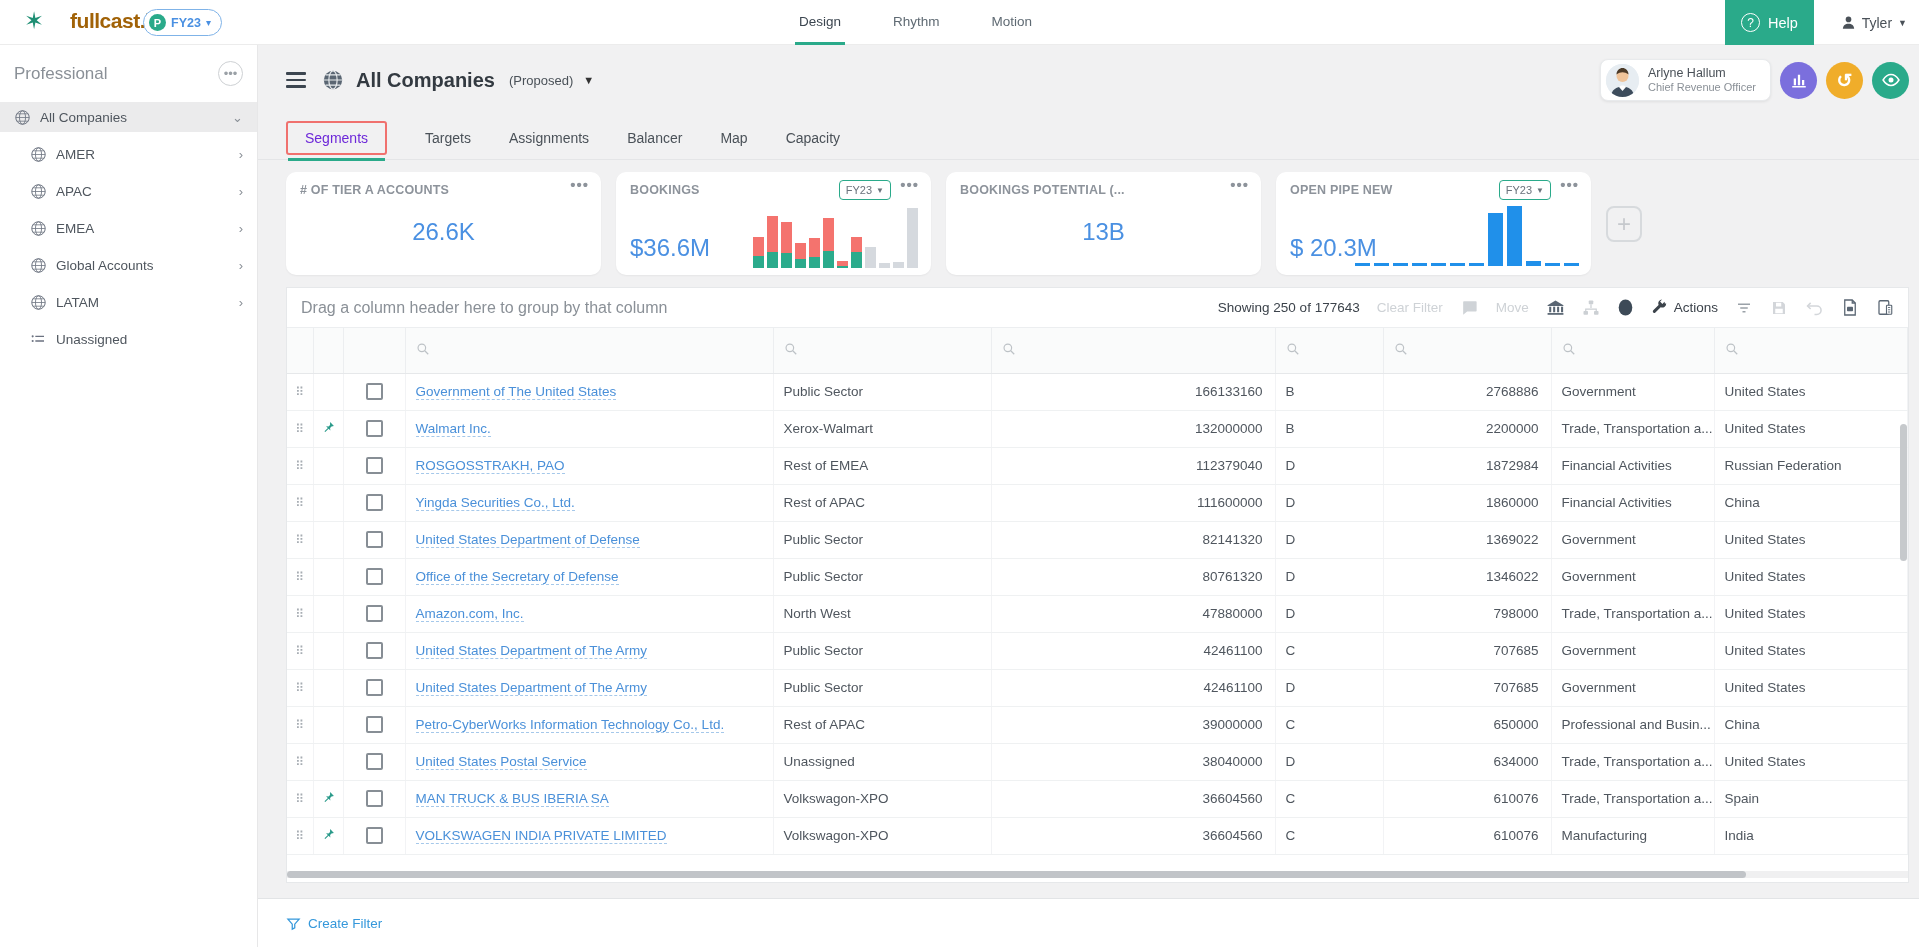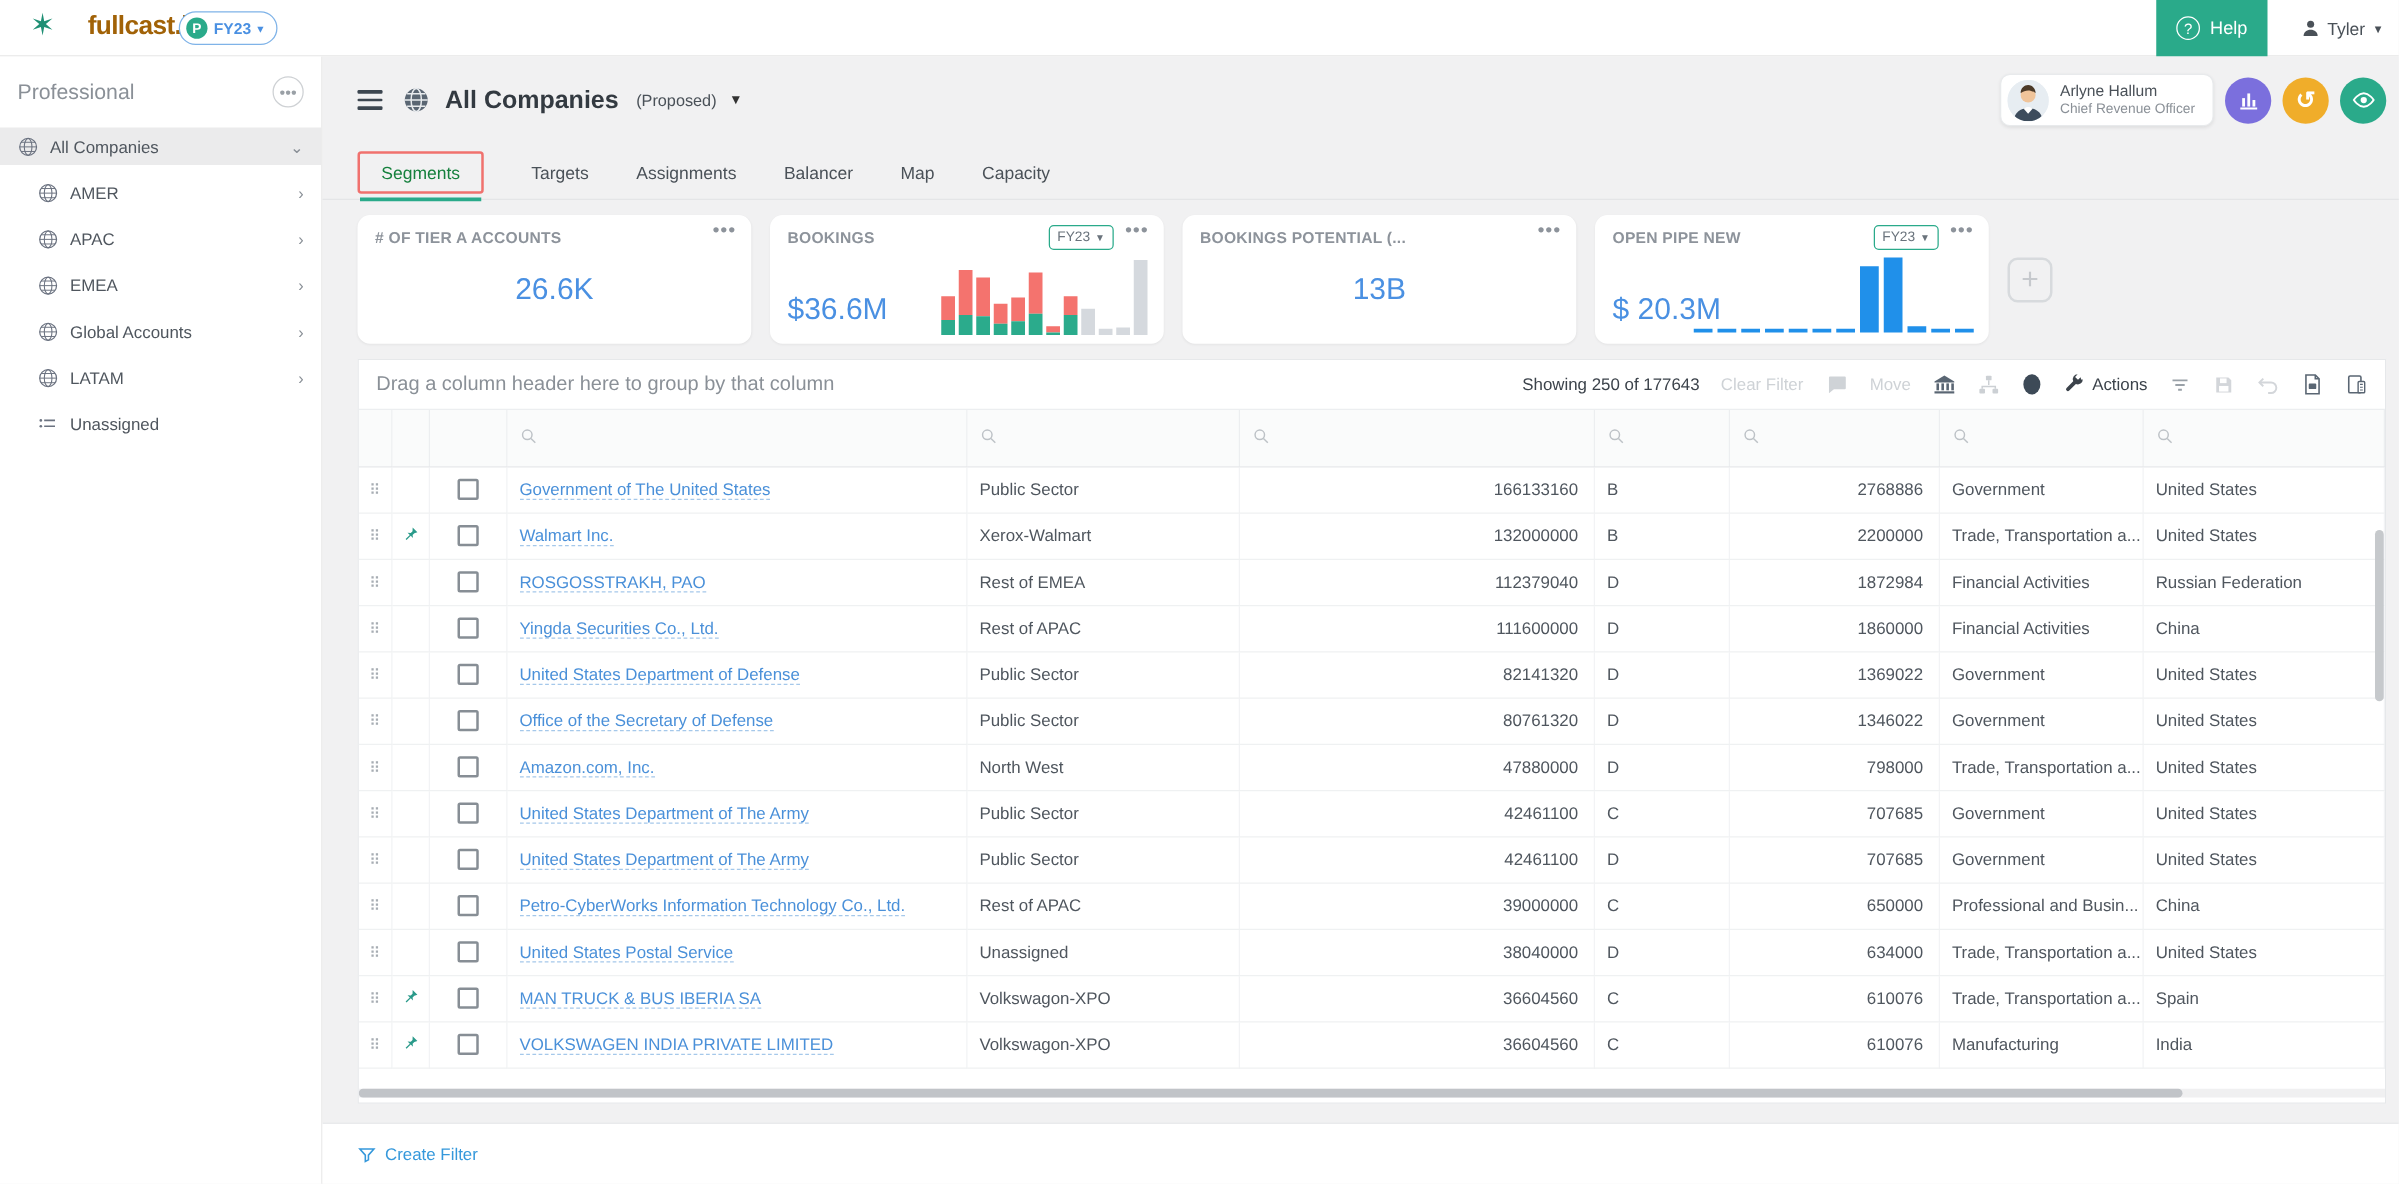--- a/index.html
+++ b/index.html
@@ -60,21 +60,21 @@
   .persona-role { font-size:11px; color:#8a9097; line-height:13px; }
   .circle-btn { width:37px; height:37px; border-radius:50%; display:flex; align-items:center; justify-content:center; cursor:pointer; }
   .cb-purple { background:#7b6fdd; }
   .cb-yellow { background:#f0ad2a; color:#fff; font-size:19px; font-weight:bold; }
   .cb-green { background:#2aaa8a; }
 
   
   .vtabs { margin:14px -10px 0 -28px; padding-left:28px; display:flex; align-items:center; gap:38px;
            border-bottom:1px solid #e4e5e7; height:44px; position:relative; }
   .vt { font-size:14px; color:#4a5158; cursor:pointer; padding:10px 0; }
-  .vt.seg { border:2px solid #f0716e; border-radius:3px; padding:7px 17px; position:relative; color:#15803d; }
+  .vt.seg { border:2px solid #f0716e; border-radius:3px; padding:7px 17px; position:relative; color:#6d28d9; }
   .vt.seg::after { content:""; position:absolute; left:0; right:0; bottom:-8px; height:3px; background:#2aaa8a; }
 
   
   .cards { margin-top:12px; display:flex; gap:15px; align-items:center; }
   .card { width:315px; height:103px; background:#fff; border-radius:10px; box-shadow:0 1px 2px rgba(0,0,0,.05);
           position:relative; padding:11px 14px; flex:0 0 auto; }
   .card-title { font-size:12.5px; font-weight:bold; color:#8d939b; letter-spacing:.2px; white-space:nowrap;
                 overflow:hidden; max-width:230px; }
   .card-menu { position:absolute; top:4px; right:12px; color:#8d939b; font-size:15px; font-weight:bold;
                letter-spacing:1px; cursor:pointer; }
@@ -138,20 +138,25 @@
 <div class="topbar">
   <div class="logo">
     <span class="logo-star">✶</span>
     <span class="logo-text">fullcast.io</span>
   </div>
   <div class="fy-pill">
     <span class="fy-dot">P</span>
     <span class="fy-label">FY23</span>
     <span class="fy-car">▾</span>
   </div>
+  <div class="nav-tabs" id="nav-tabs">
+      <div class="nav-tab active">Design</div>
+      <div class="nav-tab">Rhythm</div>
+      <div class="nav-tab">Motion</div>
+    </div>
   <div class="help-btn">
     <span class="help-q">?</span>
     <span>Help</span>
   </div>
   <div class="user-box">
     <svg width="15" height="15" viewBox="0 0 24 24">
         <circle cx="12" cy="7" r="4.5" fill="#4a5158"></circle>
         <path d="M3 22c0-5 4-8 9-8s9 3 9 8z" fill="#4a5158"></path>
       </svg>
     <span class="user-name">Tyler</span>

